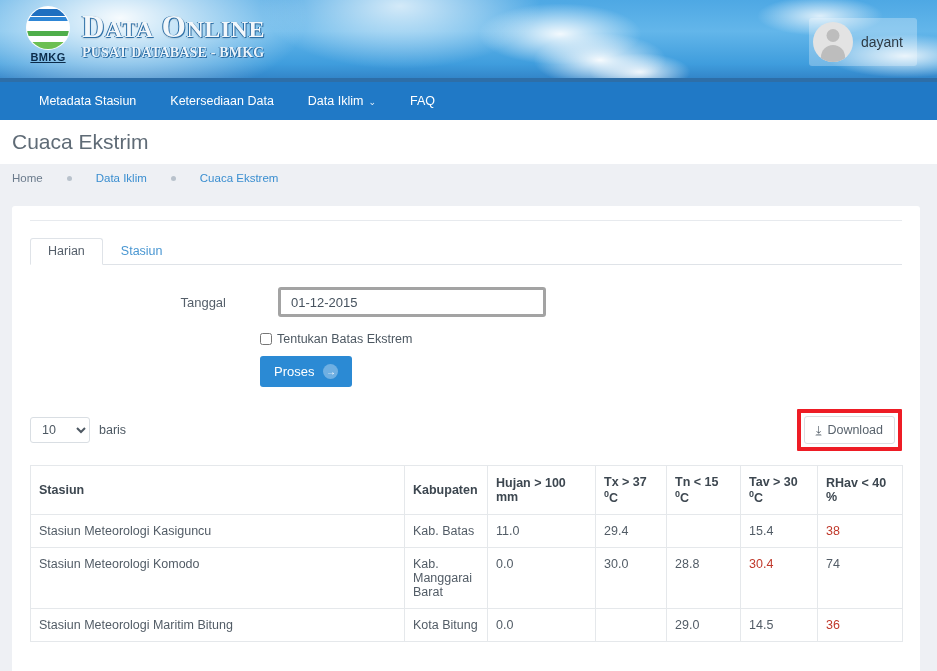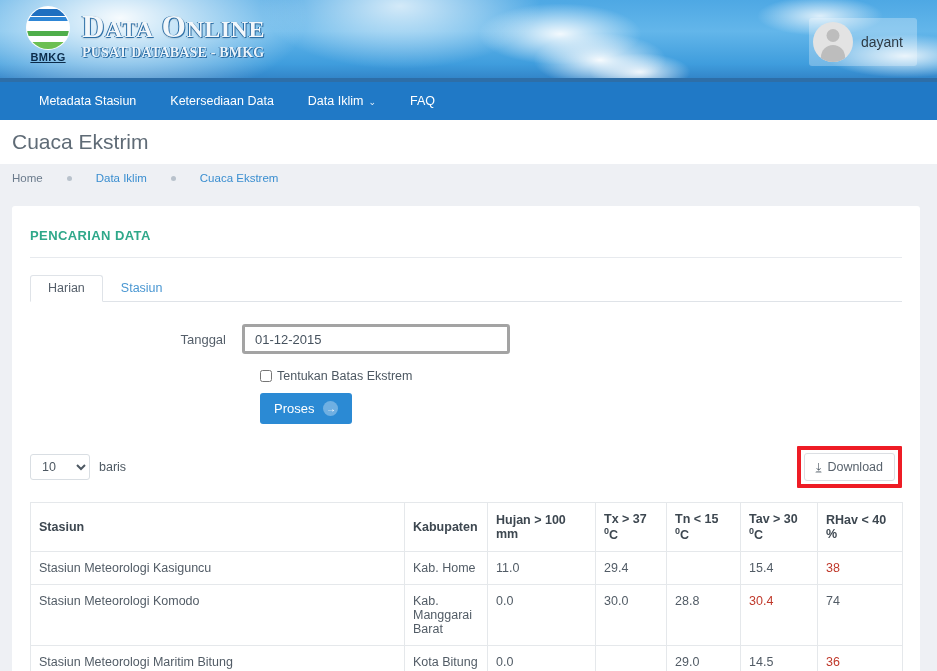--- a/index.html
+++ b/index.html
@@ -162,21 +162,21 @@
   }
   .tab.active {
     color: #555f6a; background: #ffffff;
     border-color: #dfe3e8 #dfe3e8 #ffffff;
   }
   .tab.inactive { color: #4a97d2; }
 
   
   .form-row {
     display: flex; align-items: center;
-    margin: 22px 0 0 0; padding-left: 18px;
+    margin: 22px 0 0 0; padding-left: 18px; gap: 36px;
   }
   .form-label {
     width: 212px; text-align: right;
     padding-right: 16px; font-size: 13px; color: #555f6a;
   }
   .date-input {
     width: 268px; height: 30px;
     border: 3px solid #a3a3a3; border-radius: 3px;
     padding: 0 10px; font-size: 13px; color: #46525e;
     font-family: "Liberation Sans", sans-serif;
@@ -310,21 +310,20 @@
 <div class="breadcrumb">
   <span class="bc-home">Home</span>
   <span class="bc-dot"></span>
   <span class="bc-link">Data Iklim</span>
   <span class="bc-dot"></span>
   <span class="bc-link">Cuaca Ekstrem</span>
 </div>
 
 <div class="card">
 
-  <div class="card-title">PENCARIAN DATA</div>
   <div class="card-sep"></div>
 
   <div class="tabs">
     <div class="tab active">
       <span>Harian</span>
     </div>
     <div class="tab inactive">
       <span>Stasiun</span>
     </div>
   </div>
@@ -378,21 +377,21 @@
         <th><span>Hujan &gt; 100 mm</span></th>
         <th><span>Tx &gt; 37 </span><sup>0</sup><span>C</span></th>
         <th><span>Tn &lt; 15 </span><sup>0</sup><span>C</span></th>
         <th><span>Tav &gt; 30 </span><sup>0</sup><span>C</span></th>
         <th><span>RHav &lt; 40 %</span></th>
       </tr>
     </thead>
     <tbody>
       <tr>
         <td>Stasiun Meteorologi Kasiguncu</td>
-        <td>Kab. Home</td>
+        <td>Kab. Batas</td>
         <td>11.0</td>
         <td>29.4</td>
         <td></td>
         <td>15.4</td>
         <td class="alert">38</td>
       </tr>
       <tr>
         <td>Stasiun Meteorologi Komodo</td>
         <td>Kab. Manggarai Barat</td>
         <td>0.0</td>

